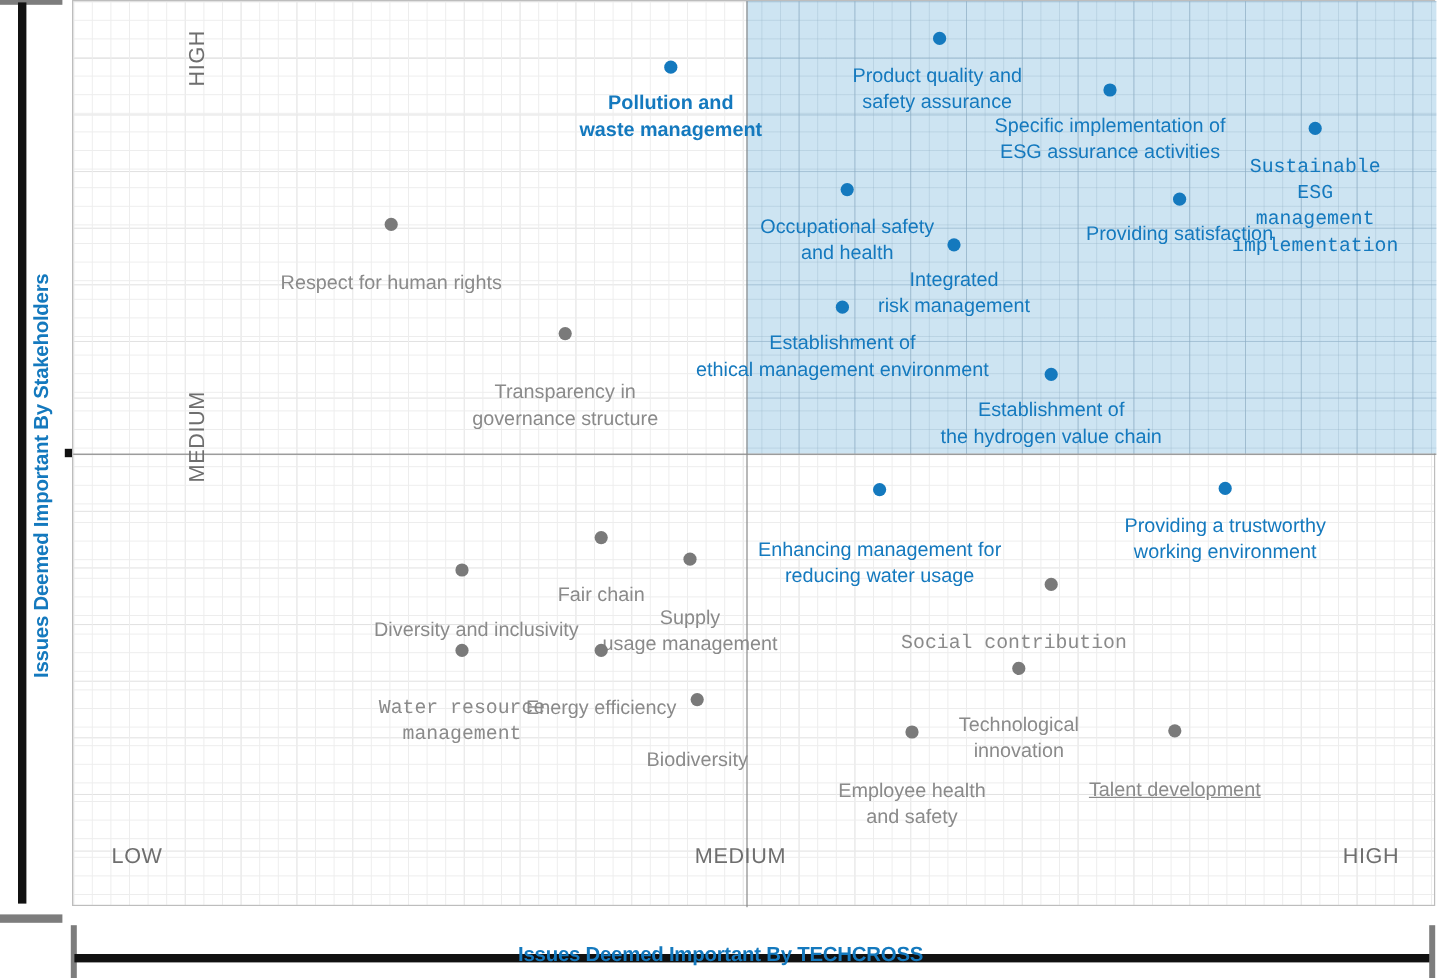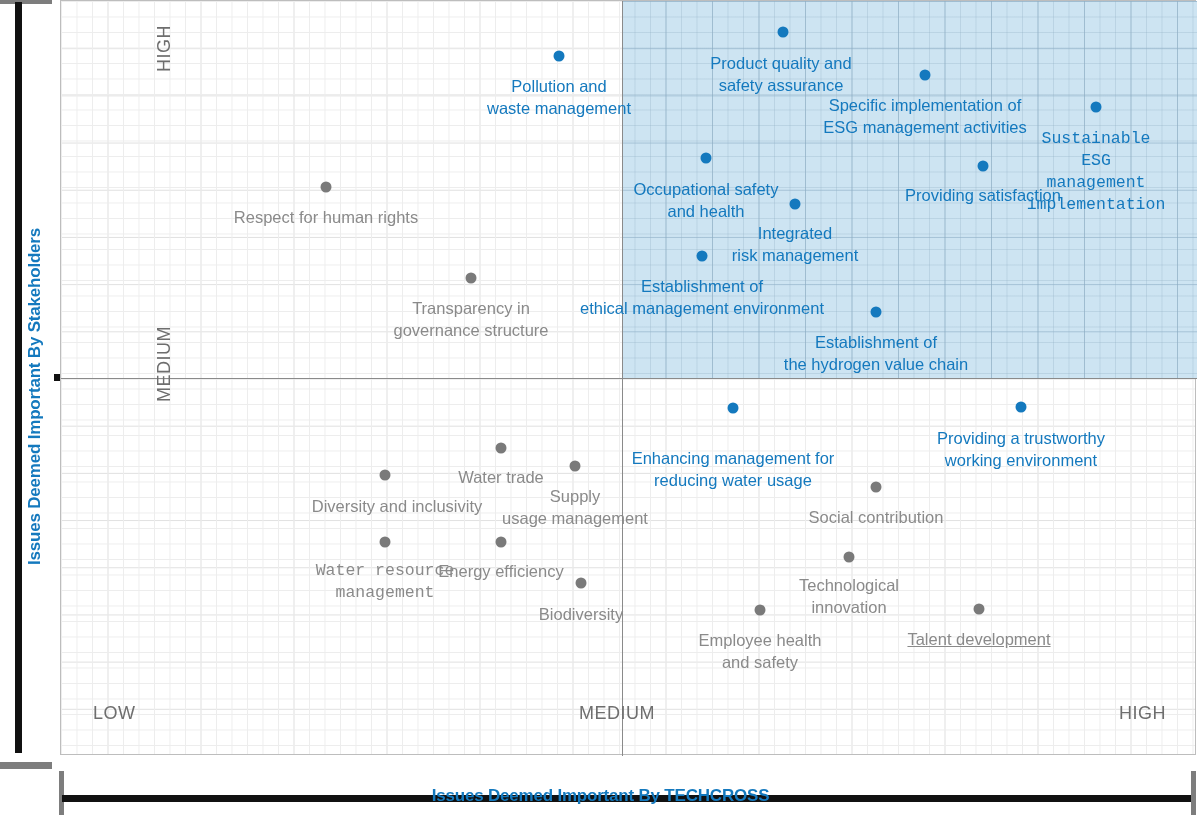--- a/index.html
+++ b/index.html
@@ -93,21 +93,21 @@
   }
   .point.material{background:#1479be;}
   .point.other{background:#7a7a7a;}
 
   .point-label{
     position:absolute;transform:translateX(-50%);
     text-align:center;line-height:22px;font-size:16.5px;
     white-space:pre-line;pointer-events:none;
   }
   .point-label.material{color:#1479be;}
-  .point-label.other{color:#8a8a8a;}
+  .point-label.other{color:#8a8a8a;margin-top:19px;}
 </style>
 </head>
 <body>
 
 <div id="y-axis-cap-top"></div>
 <div id="y-axis-bar"></div>
 <div id="y-axis-mid-tick"></div>
 <div id="y-axis-cap-bottom"></div>
 <div id="y-axis-title">Issues Deemed Important By Stakeholders</div>
 
@@ -118,28 +118,28 @@
 
   <div class="axis-tick vert" style="left:93px;top:24px;">HIGH</div>
   <div class="axis-tick vert" style="left:93px;top:325px;">MEDIUM</div>
 
   <div class="axis-tick" style="left:32px;top:702px;">LOW</div>
   <div class="axis-tick" style="left:518px;top:702px;">MEDIUM</div>
   <div class="axis-tick" style="left:1058px;top:702px;">HIGH</div>
 
   <div id="points-layer">
       <div class="point material" title="Pollution and waste management" style="left: 498px; top: 55px;"></div>
-      <div class="point-label material" style="left: 498px; top: 74px;">Pollution and
+      <div class="point-label material" style="left: 498px; top: 74px; font-weight: bold;">Pollution and
 waste management</div>
       <div class="point material" title="Product quality and safety assurance" style="left: 722px; top: 31px;"></div>
       <div class="point-label material" style="left: 720px; top: 51px;">Product quality and
 safety assurance</div>
       <div class="point material" title="Specific implementation of ESG management activities" style="left: 864px; top: 74px;"></div>
       <div class="point-label material" style="left: 864px; top: 93px;">Specific implementation of
-ESG management activities</div>
+ESG assurance activities</div>
       <div class="point material" title="Sustainable ESG management implementation" style="left: 1035px; top: 106px;"></div>
       <div class="point-label material" style="left: 1035px; top: 127px; font-family: Liberation Mono, monospace;">Sustainable ESG
 management implementation</div>
       <div class="point material" title="Occupational safety and health" style="left: 645px; top: 157px;"></div>
       <div class="point-label material" style="left: 645px; top: 177px;">Occupational safety
 and health</div>
       <div class="point material" title="Customer satisfaction" style="left: 922px; top: 165px;"></div>
       <div class="point-label material" style="left: 922px; top: 183px;">Providing satisfaction</div>
       <div class="point material" title="Integrated risk management" style="left: 734px; top: 203px;"></div>
       <div class="point-label material" style="left: 734px; top: 221px;">Integrated
@@ -155,28 +155,28 @@
 reducing water usage</div>
       <div class="point material" title="Providing a trustworthy working environment" style="left: 960px; top: 406px;"></div>
       <div class="point-label material" style="left: 960px; top: 426px;">Providing a trustworthy
 working environment</div>
       <div class="point other" title="Respect for human rights" style="left: 265px; top: 186px;"></div>
       <div class="point-label other" style="left: 265px; top: 205px;">Respect for human rights</div>
       <div class="point other" title="Transparency in governance structure" style="left: 410px; top: 277px;"></div>
       <div class="point-label other" style="left: 410px; top: 296px;">Transparency in
 governance structure</div>
       <div class="point other" title="Fair trade" style="left: 440px; top: 447px;"></div>
-      <div class="point-label other" style="left: 440px; top: 465px;">Water trade</div>
+      <div class="point-label other" style="left: 440px; top: 465px;">Fair chain</div>
       <div class="point other" title="Supply chain management" style="left: 514px; top: 465px;"></div>
       <div class="point-label other" style="left: 514px; top: 484px;">Supply
 usage management</div>
       <div class="point other" title="Diversity and inclusivity" style="left: 324px; top: 474px;"></div>
       <div class="point-label other" style="left: 336px; top: 494px;">Diversity and inclusivity</div>
       <div class="point other" title="Social contribution" style="left: 815px; top: 486px;"></div>
-      <div class="point-label other" style="left: 815px; top: 505px;">Social contribution</div>
+      <div class="point-label other" style="left: 784px; top: 505px; font-family: Liberation Mono, monospace;">Social contribution</div>
       <div class="point other" title="Water resource management" style="left: 324px; top: 541px;"></div>
       <div class="point-label other" style="left: 324px; top: 559px; font-family: Liberation Mono, monospace;">Water resource
 management</div>
       <div class="point other" title="Energy efficiency" style="left: 440px; top: 541px;"></div>
       <div class="point-label other" style="left: 440px; top: 559px;">Energy efficiency</div>
       <div class="point other" title="Technological innovation" style="left: 788px; top: 556px;"></div>
       <div class="point-label other" style="left: 788px; top: 573px;">Technological
 innovation</div>
       <div class="point other" title="Biodiversity" style="left: 520px; top: 582px;"></div>
       <div class="point-label other" style="left: 520px; top: 602px;">Biodiversity</div>

